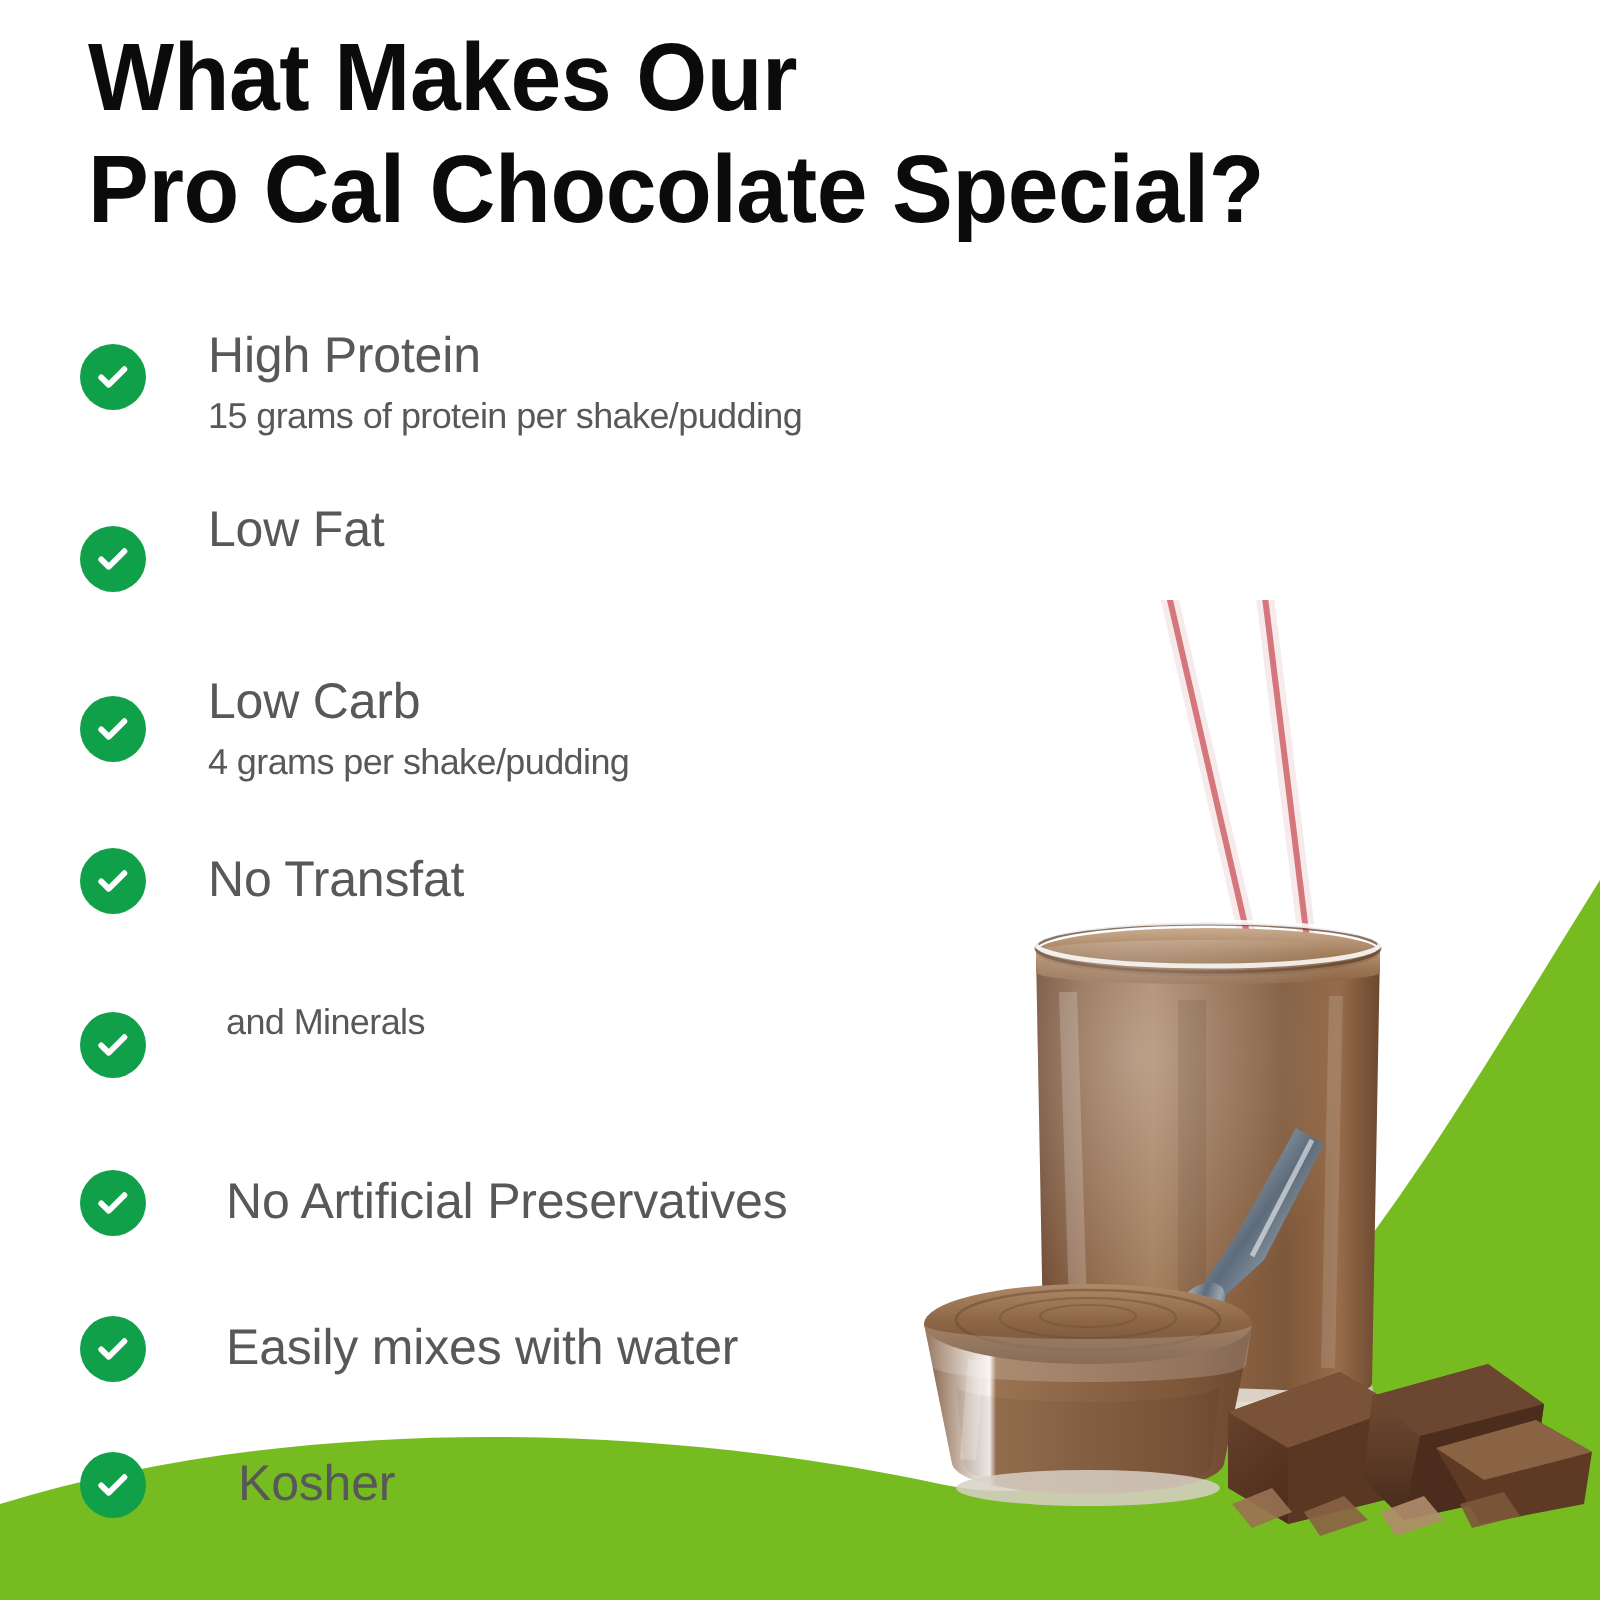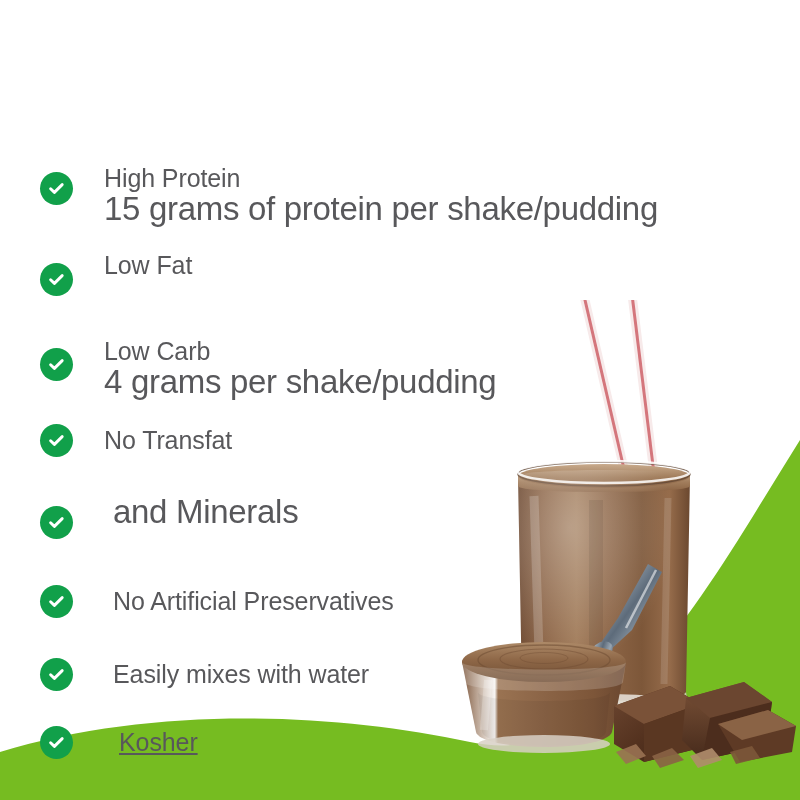--- a/index.html
+++ b/index.html
@@ -81,21 +81,21 @@
     white-space:nowrap;
   }
   .txt .t1{
     display:block;
     font-size:25px;
     line-height:30px;
     letter-spacing:-0.1px;
   }
   .txt .t2{
     display:block;
-    font-size:33px;
+    font-size:18px;
     line-height:31px;
     letter-spacing:-0.3px;
   }
 </style>
 </head>
 <body>
 
 <div id="poster">
 
   <svg class="swoosh" viewBox="0 0 800 800" width="800" height="800" preserveAspectRatio="none">
@@ -228,20 +228,24 @@
       <path d="M318,424 L368,410 L396,426 L342,440 Z" fill="#8a6345"></path>
       <g opacity="0.9">
         <path d="M216,452 L236,444 L246,456 L226,464 Z" fill="#9a7253"></path>
         <path d="M252,456 L272,448 L284,460 L260,468 Z" fill="#8a6345"></path>
         <path d="M290,456 L312,448 L322,460 L298,468 Z" fill="#b08d6c"></path>
         <path d="M330,452 L352,446 L360,458 L336,464 Z" fill="#7d5739"></path>
       </g>
     </g>
   </svg>
 
+  <div class="headline">
+    <span class="ln">What Makes Our</span>
+    <span class="ln">Pro Cal Chocolate Special?</span>
+  </div>
 
   <div class="list">
 
     <div class="item">
       <span class="check" style="left:40px;top:172px;">
         <svg width="19" height="19" viewBox="0 0 19 19">
             <path d="M3.6 9.7 L7.4 13.4 L15.2 5.6" fill="none" stroke="#ffffff" stroke-width="2.9" stroke-linecap="round" stroke-linejoin="round"></path>
           </svg>
       </span>
       <span class="txt" style="left:104px;top:163px;">
@@ -316,19 +320,19 @@
         <span class="t1">Easily mixes with water</span>
       </span>
     </div>
 
     <div class="item">
       <span class="check" style="left:40px;top:726px;">
         <svg width="19" height="19" viewBox="0 0 19 19">
             <path d="M3.6 9.7 L7.4 13.4 L15.2 5.6" fill="none" stroke="#ffffff" stroke-width="2.9" stroke-linecap="round" stroke-linejoin="round"></path>
           </svg>
       </span>
-      <span class="txt" style="left:119px;top:727px;text-decoration:underline;">
+      <span class="txt" style="left:119px;top:727px;">
         <span class="t1">Kosher</span>
       </span>
     </div>
 
   </div>
 </div>
 
 </body></html>

